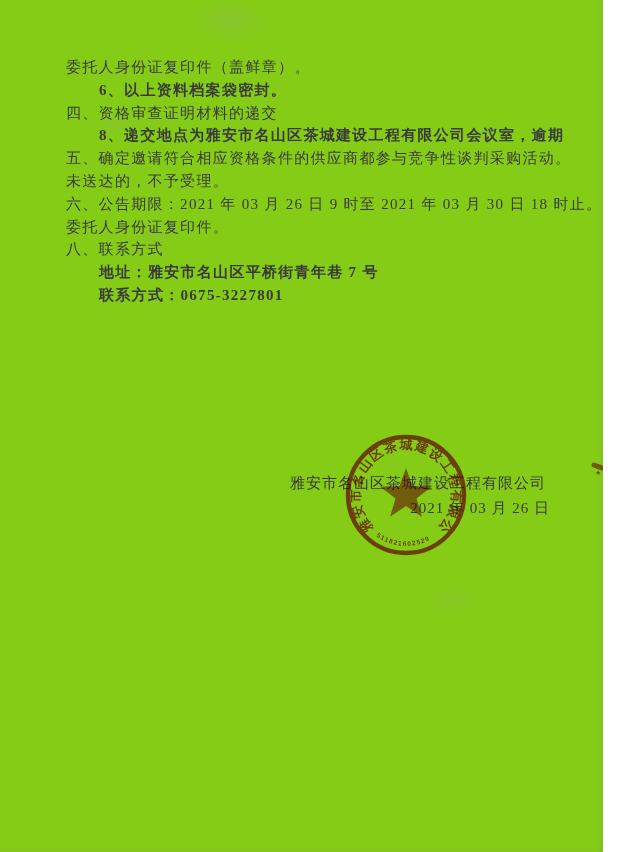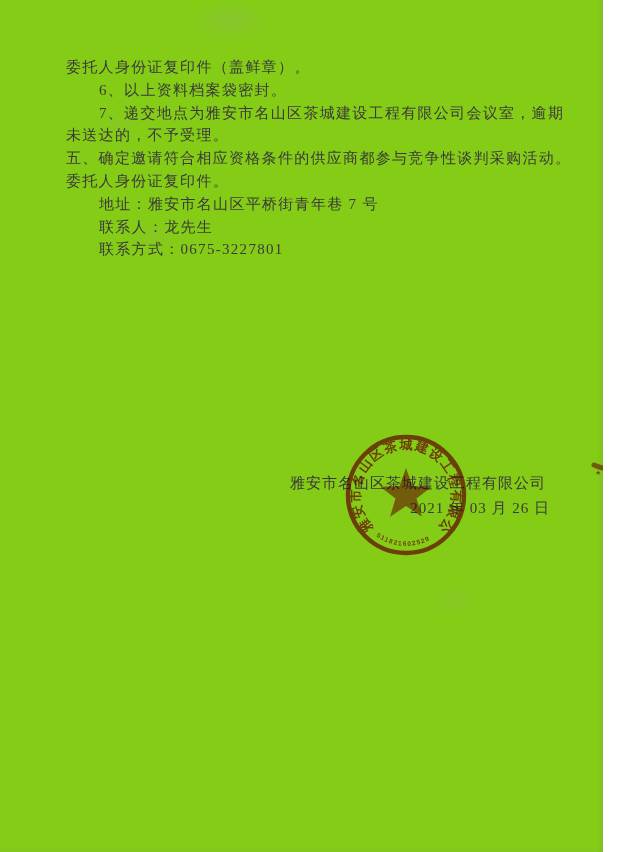--- a/index.html
+++ b/index.html
@@ -14,21 +14,21 @@
   .content{
     position:absolute;left:66px;top:56px;width:512px;
     color:#3a3a3a;
   }
   .l{
     font-size:15px;
     line-height:22.8px;
     letter-spacing:1.3px;
     white-space:nowrap;
   }
-  .ind{padding-left:33px;}
+  .ind{padding-left:33px;font-weight:bold;}
   
   .signature{
     position:absolute;left:290px;top:472px;width:260px;
     color:#3a3a3a;
   }
   .sig-company{font-size:15px;letter-spacing:1px;line-height:23px;white-space:nowrap;}
   .sig-date{font-size:15px;letter-spacing:1px;line-height:23px;text-align:right;margin-top:2px;}
   
   .seal-main{
     position:absolute;left:341px;top:430px;width:130px;height:130px;
@@ -62,26 +62,28 @@
   <div class="smudge sm1"></div>
   <div class="smudge sm2"></div>
   <div class="smudge sm3"></div>
   <div class="smudge sm4"></div>
   <div class="edge-right"></div>
   <div class="edge-bottom"></div>
 
   <div class="content">
     <div class="l">委托人身份证复印件（盖鲜章）。</div>
     <div class="l ind">6、以上资料档案袋密封。</div>
-    <div class="l ind">7、递交地点为雅安市名山区茶城建设工程有限公司会议室，逾期</div>
+    <div class="l">四、资格审查证明材料的递交</div>
+    <div class="l ind">8、递交地点为雅安市名山区茶城建设工程有限公司会议室，逾期</div>
+    <div class="l">五、确定邀请符合相应资格条件的供应商都参与竞争性谈判采购活动。</div>
     <div class="l">未送达的，不予受理。</div>
-    <div class="l">五、确定邀请符合相应资格条件的供应商都参与竞争性谈判采购活动。</div>
+    <div class="l">六、公告期限：2021 年 03 月 26 日 9 时至 2021 年 03 月 30 日 18 时止。</div>
     <div class="l">委托人身份证复印件。</div>
+    <div class="l">八、联系方式</div>
     <div class="l ind">地址：雅安市名山区平桥街青年巷 7 号</div>
-    <div class="l ind">联系人：龙先生</div>
     <div class="l ind">联系方式：0675-3227801</div>
   </div>
 
   <div class="signature">
     <div class="sig-company">雅安市名山区茶城建设工程有限公司</div>
     <div class="sig-date">2021 年 03 月 26 日</div>
   </div>
 
   <svg class="seal-main" viewBox="0 0 130 130">
     <defs>

